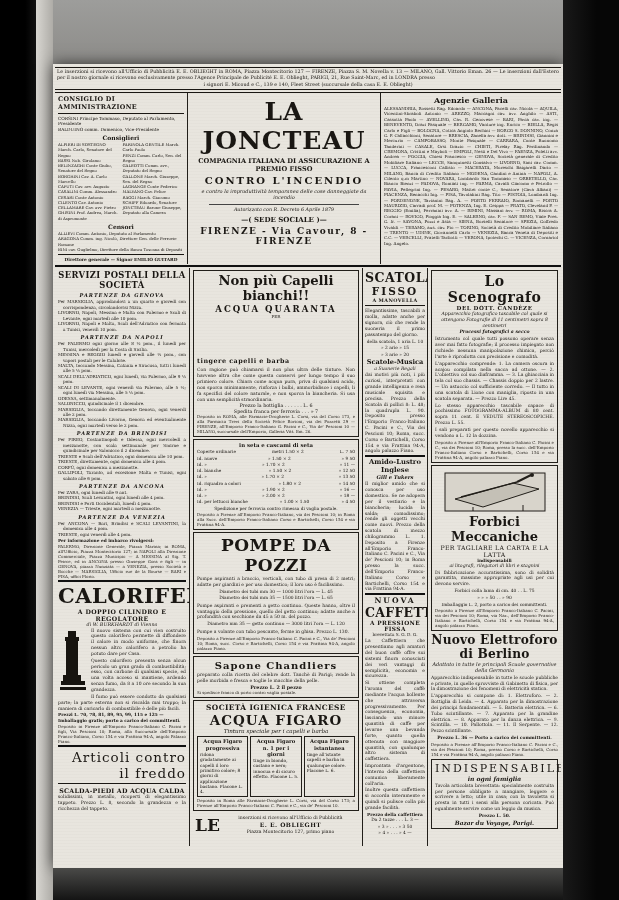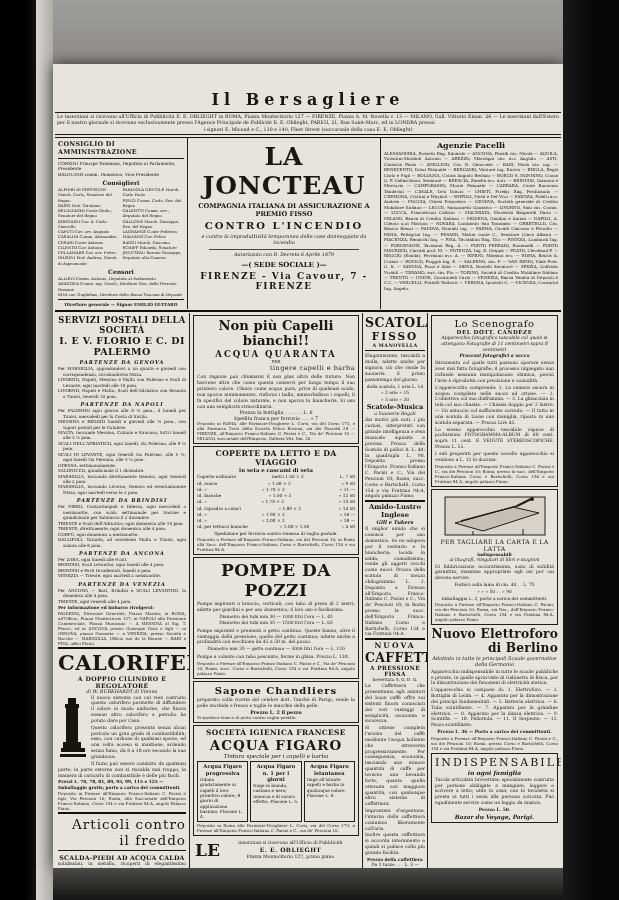--- a/index.html
+++ b/index.html
@@ -65,21 +65,21 @@
   .h-cal3{font-size:4.8px;font-style:italic;text-align:center;}
   .stove{float:left;margin:2px 3px 1px 0;}
   
   .h-fred{font-size:13.5px;text-align:right;letter-spacing:1px;margin:2px 0;}
   .h-fitem{font-size:6.3px;font-weight:bold;text-align:center;margin-top:3px;letter-spacing:.2px;}
   
   .box{border:1px solid #221f1a;padding:2px 3px;margin-bottom:2px;}
   .h-cap{font-size:13.2px;font-weight:bold;text-align:center;}
   .h-acq{font-size:8.6px;font-weight:bold;text-align:center;letter-spacing:2px;margin-top:1px;}
   .tinyper{font-size:4.2px;text-align:center;}
-  .h-ting{font-size:6.4px;font-weight:normal;text-align:right;letter-spacing:.5px;}
+  .h-ting{font-size:6.4px;font-weight:bold;text-align:left;letter-spacing:.5px;margin-top:38px;}
   .price{font-size:4.8px;text-align:center;margin-top:1px;}
   .h-cop{font-size:7.8px;font-weight:bold;text-align:center;letter-spacing:.3px;}
   .h-cops{font-size:5.4px;font-weight:bold;text-align:center;}
   .trow{display:flex;justify-content:space-between;font-size:4.3px;line-height:1.45;}
   .trow span:nth-child(2){text-align:center;flex:1;}
   .h-pom{font-size:17px;font-weight:bold;text-align:center;letter-spacing:.5px;}
   .tline{font-size:4.4px;text-align:center;line-height:1.5;}
   .h-sif{font-size:7.4px;font-weight:bold;text-align:center;letter-spacing:.4px;}
   .h-fig{font-size:13.5px;font-weight:bold;text-align:center;letter-spacing:1px;}
   .h-figs{font-size:5.6px;font-style:italic;text-align:center;}
@@ -97,47 +97,44 @@
   .h-scaC{font-size:4.8px;font-weight:bold;text-align:center;letter-spacing:.4px;}
   .h-scaD{font-size:6.6px;font-weight:bold;text-align:center;}
   .h-scaE{font-size:4.6px;font-style:italic;text-align:center;}
   .h-ami{font-size:6.8px;font-weight:bold;text-align:center;}
   .h-amis{font-size:5.2px;font-weight:bold;text-align:center;font-style:italic;}
   .h-cafA{font-size:7.6px;font-weight:bold;text-align:center;letter-spacing:2px;}
   .h-cafB{font-size:12.5px;font-weight:bold;text-align:center;letter-spacing:.3px;}
   .h-cafC{font-size:5.8px;font-weight:bold;text-align:center;letter-spacing:.4px;}
   .h-cafD{font-size:4.2px;text-align:center;}
   
-  .h-sce{font-size:10px;font-weight:normal;text-align:center;letter-spacing:.5px;}
+  .h-sce{font-size:14px;font-weight:bold;text-align:center;letter-spacing:.5px;}
   .h-sces{font-size:5.6px;font-weight:bold;text-align:center;letter-spacing:.5px;}
   .h-scei{font-size:4.6px;font-style:italic;text-align:center;line-height:1.3;}
   .h-for{font-size:13px;font-weight:bold;text-align:center;}
   .h-fors{font-size:6.2px;text-align:center;letter-spacing:.3px;}
   .h-fort{font-size:4.4px;font-weight:bold;text-align:center;}
   .cutter{display:block;margin:1px auto;}
-  .h-ele{font-size:12.2px;font-weight:bold;text-align:right;letter-spacing:.2px;}
+  .h-ele{font-size:12.2px;font-weight:bold;text-align:center;letter-spacing:.2px;}
   .h-eles{font-size:5px;font-style:italic;text-align:center;line-height:1.3;}
   .h-ind{font-size:11px;text-align:center;letter-spacing:2px;}
   .h-inds{font-size:6px;font-weight:bold;text-align:center;font-style:italic;}
   .h-baz{font-size:5.8px;font-style:italic;text-align:center;font-weight:bold;}
   .dep{font-size:4px;line-height:1.25;text-align:justify;margin-top:1px;color:#2a2620;}
 </style>
 </head>
 <body>
 
 <div class="scan">
   <div class="band-left"></div>
   <div class="band-strip"></div>
   <div class="lid"></div>
   <div class="page">
     <div class="inner">
 
-      <div class="mast">
-        <div class="mast-title">Il Bersagliere</div>
-      </div>
       <div class="mrule"></div>
       <p class="info" style="margin:0;">Le inserzioni si ricevono all'Ufficio di Pubblicità E. E. OBLIEGHT in ROMA, Piazza Montecitorio 127 — FIRENZE, Piazza S. M. Novella v. 13 — MILANO, Gall. Vittorio Eman. 26 — Le inserzioni dall'Estero per il nostro giornale si ricevono esclusivamente presso l'Agence Principale de Publicité E. E. Oblieght, PARIGI, 21, Rue Saint-Marc, ed in LONDRA presso</p>
       <p class="info2" style="margin:0;">i signori E. Micoud e C., 139 e 140, Fleet Street (succursale della casa E. E. Oblieght)</p>
       <div class="mrule2"></div>
 
       <div class="cols band1">
         <div class="col colA1">
           <div class="h-cda">CONSIGLIO DI AMMINISTRAZIONE</div>
           <div class="rule"></div>
           <p class="sm" style="margin:0;">CORSINI Principe Tommaso, Deputato al Parlamento, Presidente</p>
@@ -176,36 +173,35 @@
           <p class="sm b cent" style="margin:0;">Direttore generale — Signor EMILIO GUITARD</p>
         </div>
         <div class="vr"></div>
         <div class="col colB1">
           <div class="h-fond">LA JONCTEAU</div>
           <div class="fond-s1">COMPAGNIA ITALIANA DI ASSICURAZIONE A PREMIO FISSO</div>
           <div class="fond-s2">CONTRO L'INCENDIO</div>
           <div class="fond-s3">e contro la improduttività temporanea delle cose danneggiate da incendio</div>
           <div class="fond-auth">Autorizzata con R. Decreto 6 Aprile 1879</div>
           <div class="sede">—( SEDE SOCIALE )—</div>
-          <div class="addr">FIRENZE - Via Cavour, 7 - FIRENZE</div>
+          <div class="addr">FIRENZE - Via Cavour, 8 - FIRENZE</div>
         </div>
         <div class="vr"></div>
         <div class="col colC1">
-          <div class="h-agz">Agenzie Pacelli</div>
+          <div class="h-agz">Agenzie Galleria</div>
           <p class="agz" style="margin:0;">ALESSANDRIA, Rossetti Rag. Edoardo — ANCONA, Pacelli cav. Nicola — AQUILA, Vicentini-Sbraboli Antonio — AREZZO, Maccagni cav. avv. Anghilo — ASTI, Cassotta Paolo — AVELLINO, Cav. R. Genovese — BARI, Favia cav. ing. — BENEVENTO, Orazi Pasquale — BERGAMO, Vanture ing. Enrico — BIELLA, Regis Carlo e Figli — BOLOGNA, Cotica Angiolo Bechini — BORGO S. DONNINO, Conza G. P. Callacchioni, Senatore — BRESCIA, Zanella avv. dott. — BRINDISI, Giannini e Mercurio — CAMPOBASSO, Monte Pasquale — CARRARA, Conte Buonomo Tanderini — CASALE, Orsi Orazio — CHIETI, Firelay Rag. Ferdinando — CREMONA, Cristini e Mayboli — EMPOLI, Nesti e Del Vivo — FAENZA, Poletti avv. Andrea — FOGGIA, Chiesi Francesco — GENOVA, Società generale di Credito Mobiliare Italiano — LECCE, Sanquinetti Gonsalvo — LIVORNO, Simi cav. Comm. — LUCCA, Francesconi Callisto — MACERATA, Moreschi Baigarelli Dario — MILANO, Banca di Credito Italiano — MODENA, Gandini e Amina — NAPOLI, A. Cilento q.m Martino — NOVARA, Lombardo San Tommaso — ORBETELLO, Cav. Bianco Bienzi — PADOVA, Romiati ing. — PARMA, Cavalli Giacomo e Petrollo — PAVIA, Pellegrini Ing. — PESARO, Mattei conte C., Senatore (Gava Albani) — PIACENZA, Benacchi Ing. — PISA, Tavolabini Rag. Tito — PISTOIA, Lombardi Ing. — PORDENONE, Tavianini Rag. A. — PORTO FERRAIO, Romanelli — PORTO MAURIZIO, Carradi prof. M. — POTENZA, Ing. E. Geippa — PRATO, Cleveland P. — REGGIO (Emilia), Ferranini avv. A. — RIMINI, Massani avv. — ROMA, Biscra A. Corani — ROVIGO, Pioggia Ing. E. — SALERNO, cav. F. — SAN REMO, Viale Pres. G. fr. — SAVONA, Pozzi e Asta — SIENA, Borselli Senatore — SPEZIA, Goffredo Vivaldi — TERAMO, aus. cav. Pio — TORINO, Società di Credito Mobiliare Italiano — TRENTO — UDINE, Giovannelli Carlo — VENEZIA, Banca Veneta di Depositi e C.C. — VERCELLI, Fratelli Tacliotti — VERONA, Ipotechi G. — VICENZA, Cornariol Ing. Angelo.</p>
         </div>
       </div>
       <div class="hrule"></div>
 
       <div class="cols band2">
 
         <div class="col colA2">
           <div>
             <div class="h-flo1">SERVIZI POSTALI DELLA SOCIETÀ</div>
-            <div class="h-flo2">I. E V. FLORIO E C. DI PALERMO</div>
             <div class="h-part">PARTENZE DA GENOVA</div>
             <p class="fl-item" style="margin:0;">Per MARSIGLIA, approdandovi a un quarto e giovedì con corrispondenza, circolandovisi Nizza.</p>
             <p class="fl-item" style="margin:0;">LIVORNO, Napoli, Messina e Malta con Palermo e Scali di Levante, ogni martedì alle 10 pom.</p>
             <p class="fl-item" style="margin:0;">LIVORNO, Napoli e Malta, Scali dell'Adriatico con fermata a Tunisi, venerdì 10 pom.</p>
             <div class="h-part">PARTENZE DA NAPOLI</div>
             <p class="fl-item" style="margin:0;">Per PALERMO ogni giorno alle 8 ½ pom., il lunedì per Tunisi, mercoledì per la Costa di Sicilia.</p>
             <p class="fl-item" style="margin:0;">MESSINA e REGGIO lunedì e giovedì alle ½ pom., con vapori postali per le Calabrie.</p>
             <p class="fl-item" style="margin:0;">MALTA, toccando Messina, Catania e Siracusa, tutti i lunedì alle 5 ½ pom.</p>
             <p class="fl-item" style="margin:0;">SCALI DELL'ADRIATICO, ogni lunedì, via Palermo, alle 9 ½ pom.</p>
             <p class="fl-item" style="margin:0;">SCALI DI LEVANTE, ogni venerdì via Palermo, alle 5 ½; ogni lunedì via Messina, alle 5 ½ pom.</p>
@@ -266,21 +262,20 @@
             <div class="h-cap">Non più Capelli bianchi!!</div>
             <div class="h-acq">ACQUA QUARANTA</div>
             <div class="tinyper">PER</div>
             <div class="h-ting">tingere capelli e barba</div>
             <p class="just" style="margin:2px 0 1px;">Con ragione può chiamarsi il non plus ultra delle tinture. Non havvene altra che come questa conservi per lungo tempo il suo primiero colore. Chiara come acqua pura, priva di qualsiasi acido, non sporca minimamente, rinforza i bulbi, ammorbidisce i capelli, li fa specifici del colore naturale, e non sporca la biancheria. Si usa con una semplicità straordinaria.</p>
             <div class="price">Prezzo la bottiglia . . . . . . L. 6</div>
             <div class="price">Spedita franca per ferrovia . . . » 7</div>
             <p class="dep" style="margin:0;">Deposito in ROMA, alle Farmacie-Drogherie L. Corsi, via del Corso 173, e alla Farmacia Trevi della Società Felice Borioni, via dei Pozzetti 29 — FIRENZE, all'Emporio Franco-Italiano G. Pacini e C., Via de' Pescioni 10 — MILANO, succursale dell'Emporio, Galleria Vitt. Em. 26.</p>
           </div>
           <div class="box">
-            <div class="h-cop">COPERTE DA LETTO E DA VIAGGIO</div>
             <div class="h-cops">in seta e cascami di seta</div>
             <div style="margin-top:1px;">
               <div class="trow">
                   <span>Coperte ordinarie</span>
                   <span>metri 1.50 × 2</span>
                   <span>L. 7 50</span>
                 </div>
               <div class="trow">
                   <span>Id.   nuove</span>
                   <span>» 1.50 × 2</span>
@@ -432,20 +427,21 @@
           <div class="box">
             <svg class="cutter" width="104" height="44" viewBox="0 0 104 44">
               <rect x="2" y="4" width="100" height="38" fill="#d8d4cb" stroke="#221f1a"></rect>
               <polygon points="12,30 70,14 96,20 40,38" fill="#c4c0b6" stroke="#221f1a"></polygon>
               <line x1="18" y1="28" x2="74" y2="13" stroke="#221f1a" stroke-width="1.4"></line>
               <line x1="74" y1="13" x2="88" y2="6" stroke="#221f1a" stroke-width="2"></line>
               <circle cx="89" cy="6" r="2" fill="#221f1a"></circle>
               <line x1="30" y1="38" x2="30" y2="42" stroke="#221f1a"></line>
               <line x1="80" y1="36" x2="80" y2="42" stroke="#221f1a"></line>
             </svg>
+            <div class="h-for">Forbici Meccaniche</div>
             <div class="h-fors">PER TAGLIARE LA CARTA E LA LATTA</div>
             <div class="h-fort">indispensabili</div>
             <div class="h-scei">ai litografi, rilegatori di libri e stagnini</div>
             <p class="just" style="margin:1px 0;">Di fabbricazione accuratissima, sono di solidità garantita, massime appropriate agli usi per cui devono servire.</p>
             <div class="tline">Forbici colla lama di cm. 40 . . L. 75</div>
             <div class="tline">»      »      »   50 . .  » 90</div>
             <p class="sm cent" style="margin:1px 0 0;">Imballaggio L. 2, porto a carico dei committenti.</p>
             <p class="dep" style="margin:0;">Deposito a Firenze all'Emporio Franco-Italiano C. Pacini, via dei Pescioni 10; Roma, via Naz., dell'Emporio Franco-Italiano e Bartichelli, Corso 154 e via Frattina 94-A, angolo palazzo Fiano.</p>
           </div>
           <div>

